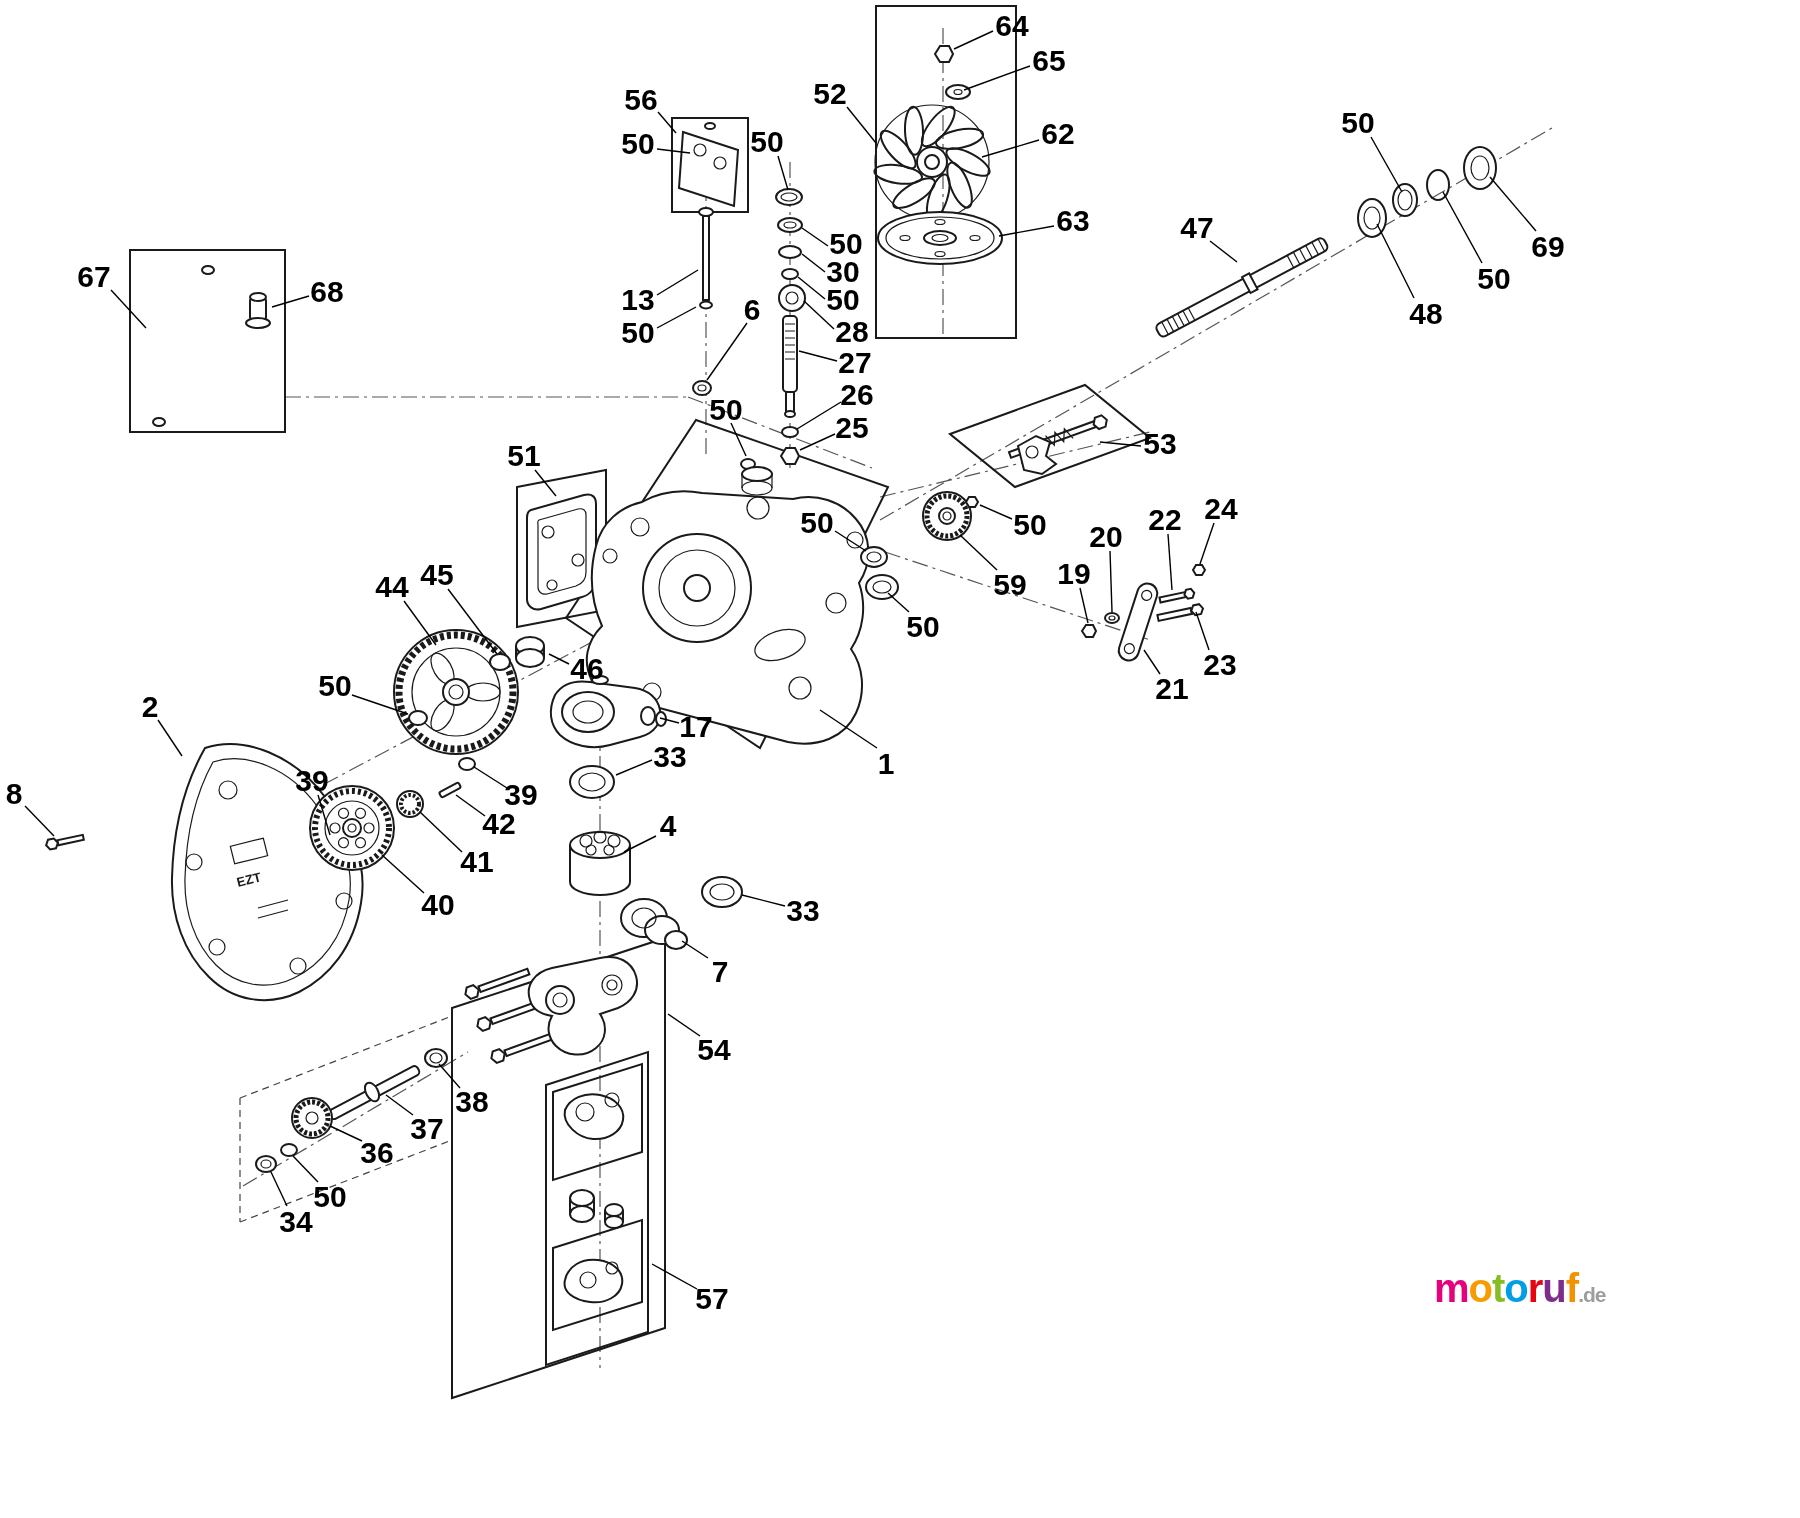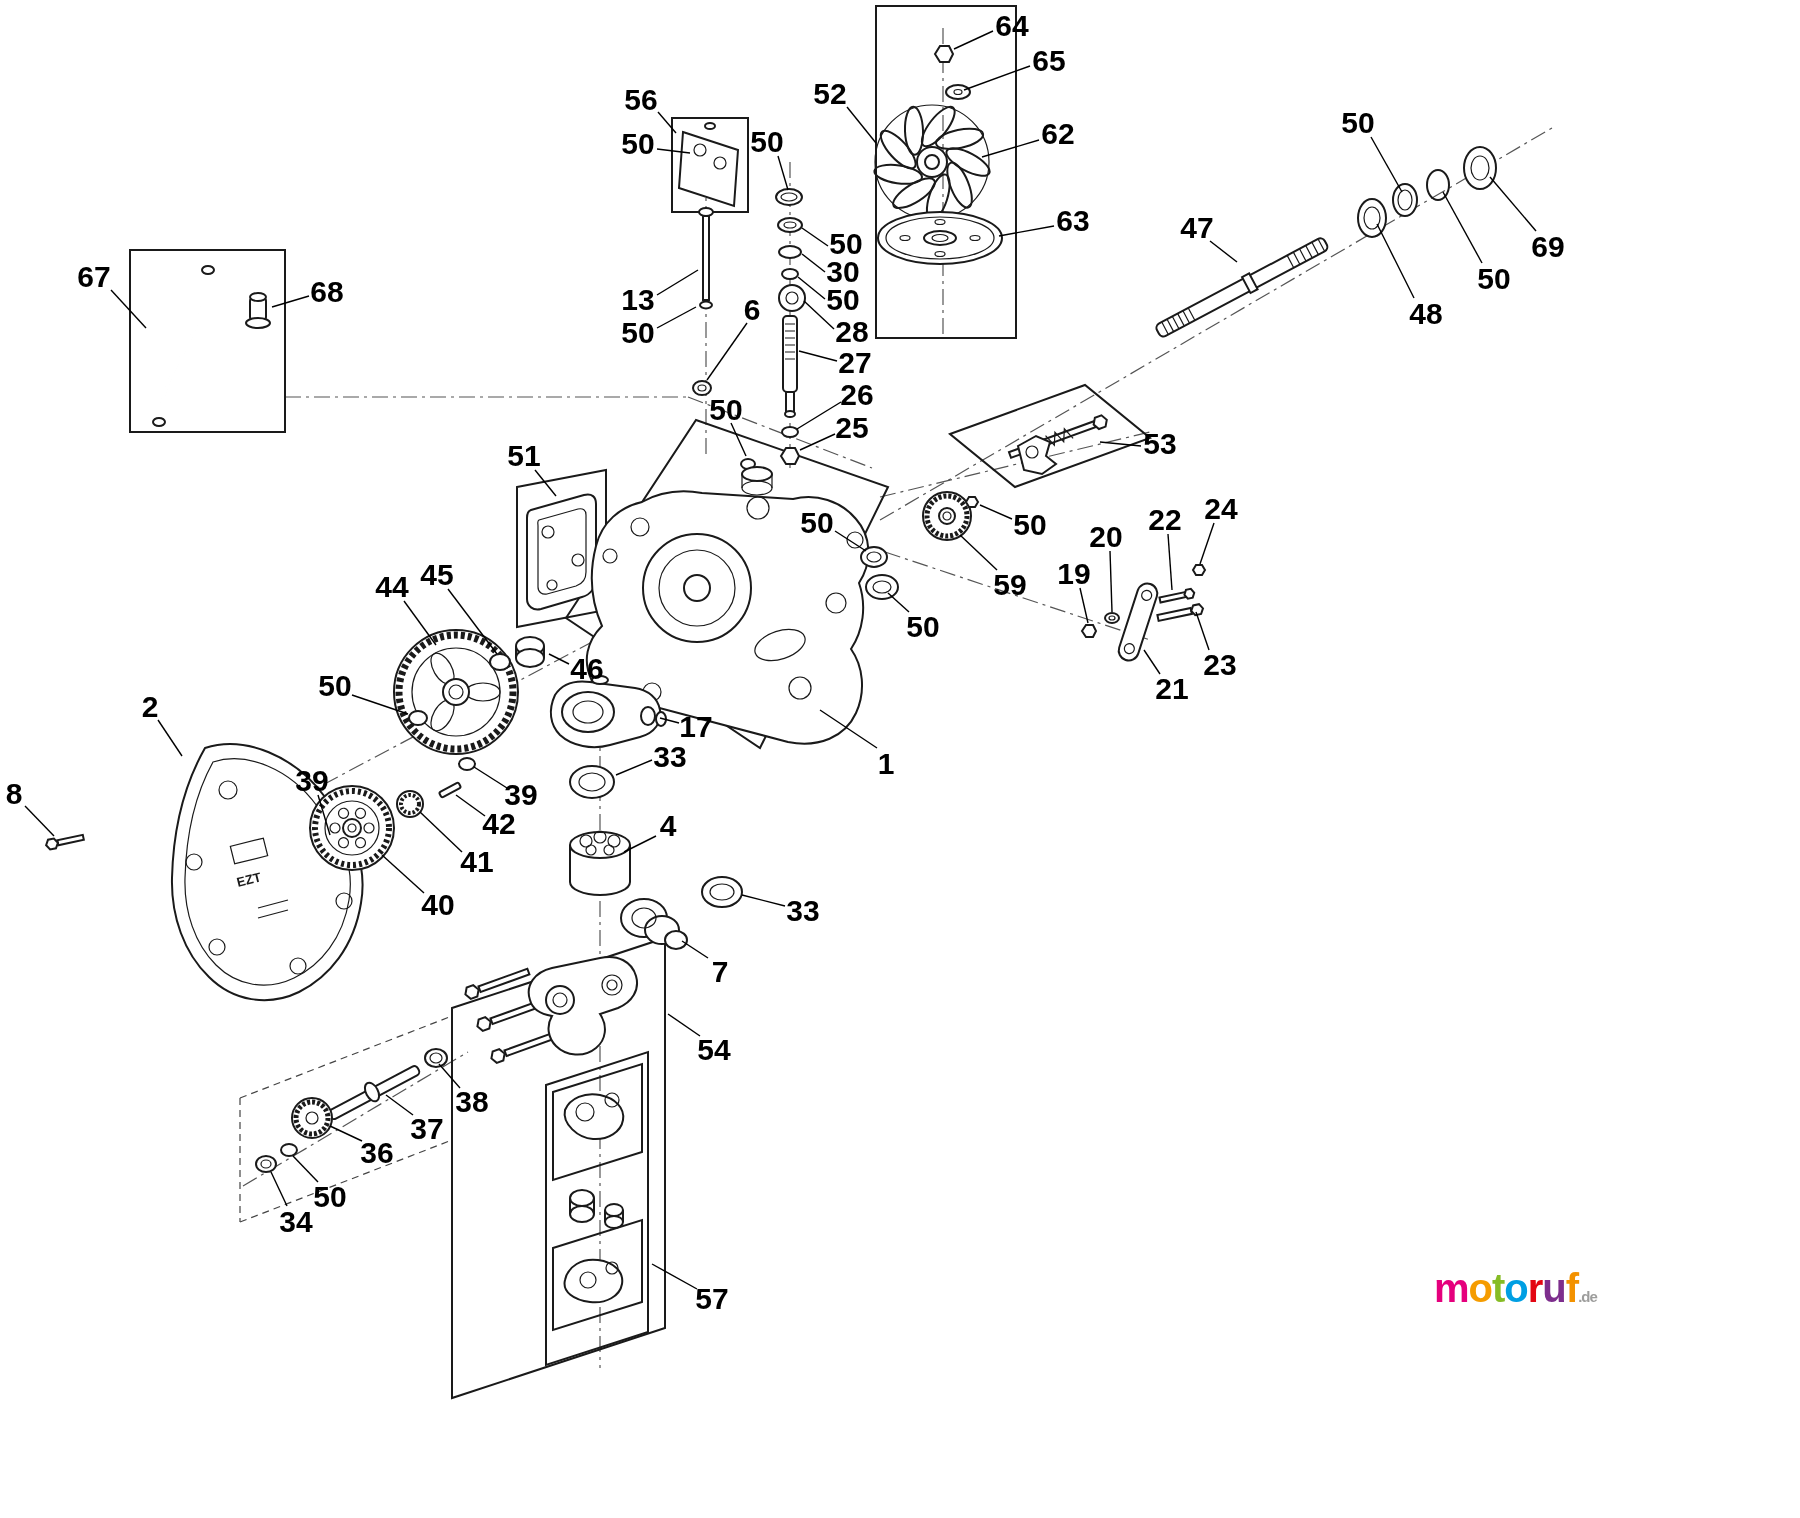--- a/index.html
+++ b/index.html
@@ -11,21 +11,21 @@
   .thin{stroke-width:1.2}
   .teeth{fill:none;stroke:#1a1a1a}
   .cl{stroke:#555;stroke-width:1.2;stroke-dasharray:16 5 3 5;fill:none}
   .dash{stroke:#444;stroke-width:1.2;stroke-dasharray:7 5;fill:none}
   .leader{stroke:#000;stroke-width:1.4}
   text.callout{font:bold 30px "Liberation Sans",sans-serif;fill:#000;
                text-anchor:middle;dominant-baseline:central}
   text.ezt{font:bold 13px "Liberation Sans",sans-serif;fill:#1a1a1a;text-anchor:middle}
   .logo{position:absolute;left:1434px;top:1268px;font-weight:bold;font-size:40px;
         line-height:1;letter-spacing:-1px;white-space:nowrap}
-  .logo .de{font-size:15px;color:#9d9d9c;vertical-align:baseline}
+  .logo .de{font-size:21px;color:#9d9d9c;vertical-align:baseline}
 </style>
 </head>
 <body>
 
 <div class="stage">
 
 <svg width="1800" height="1518" viewBox="0 0 1800 1518">
 
   <g>
     <line class="cl" x1="285" y1="397" x2="688" y2="397"></line>

